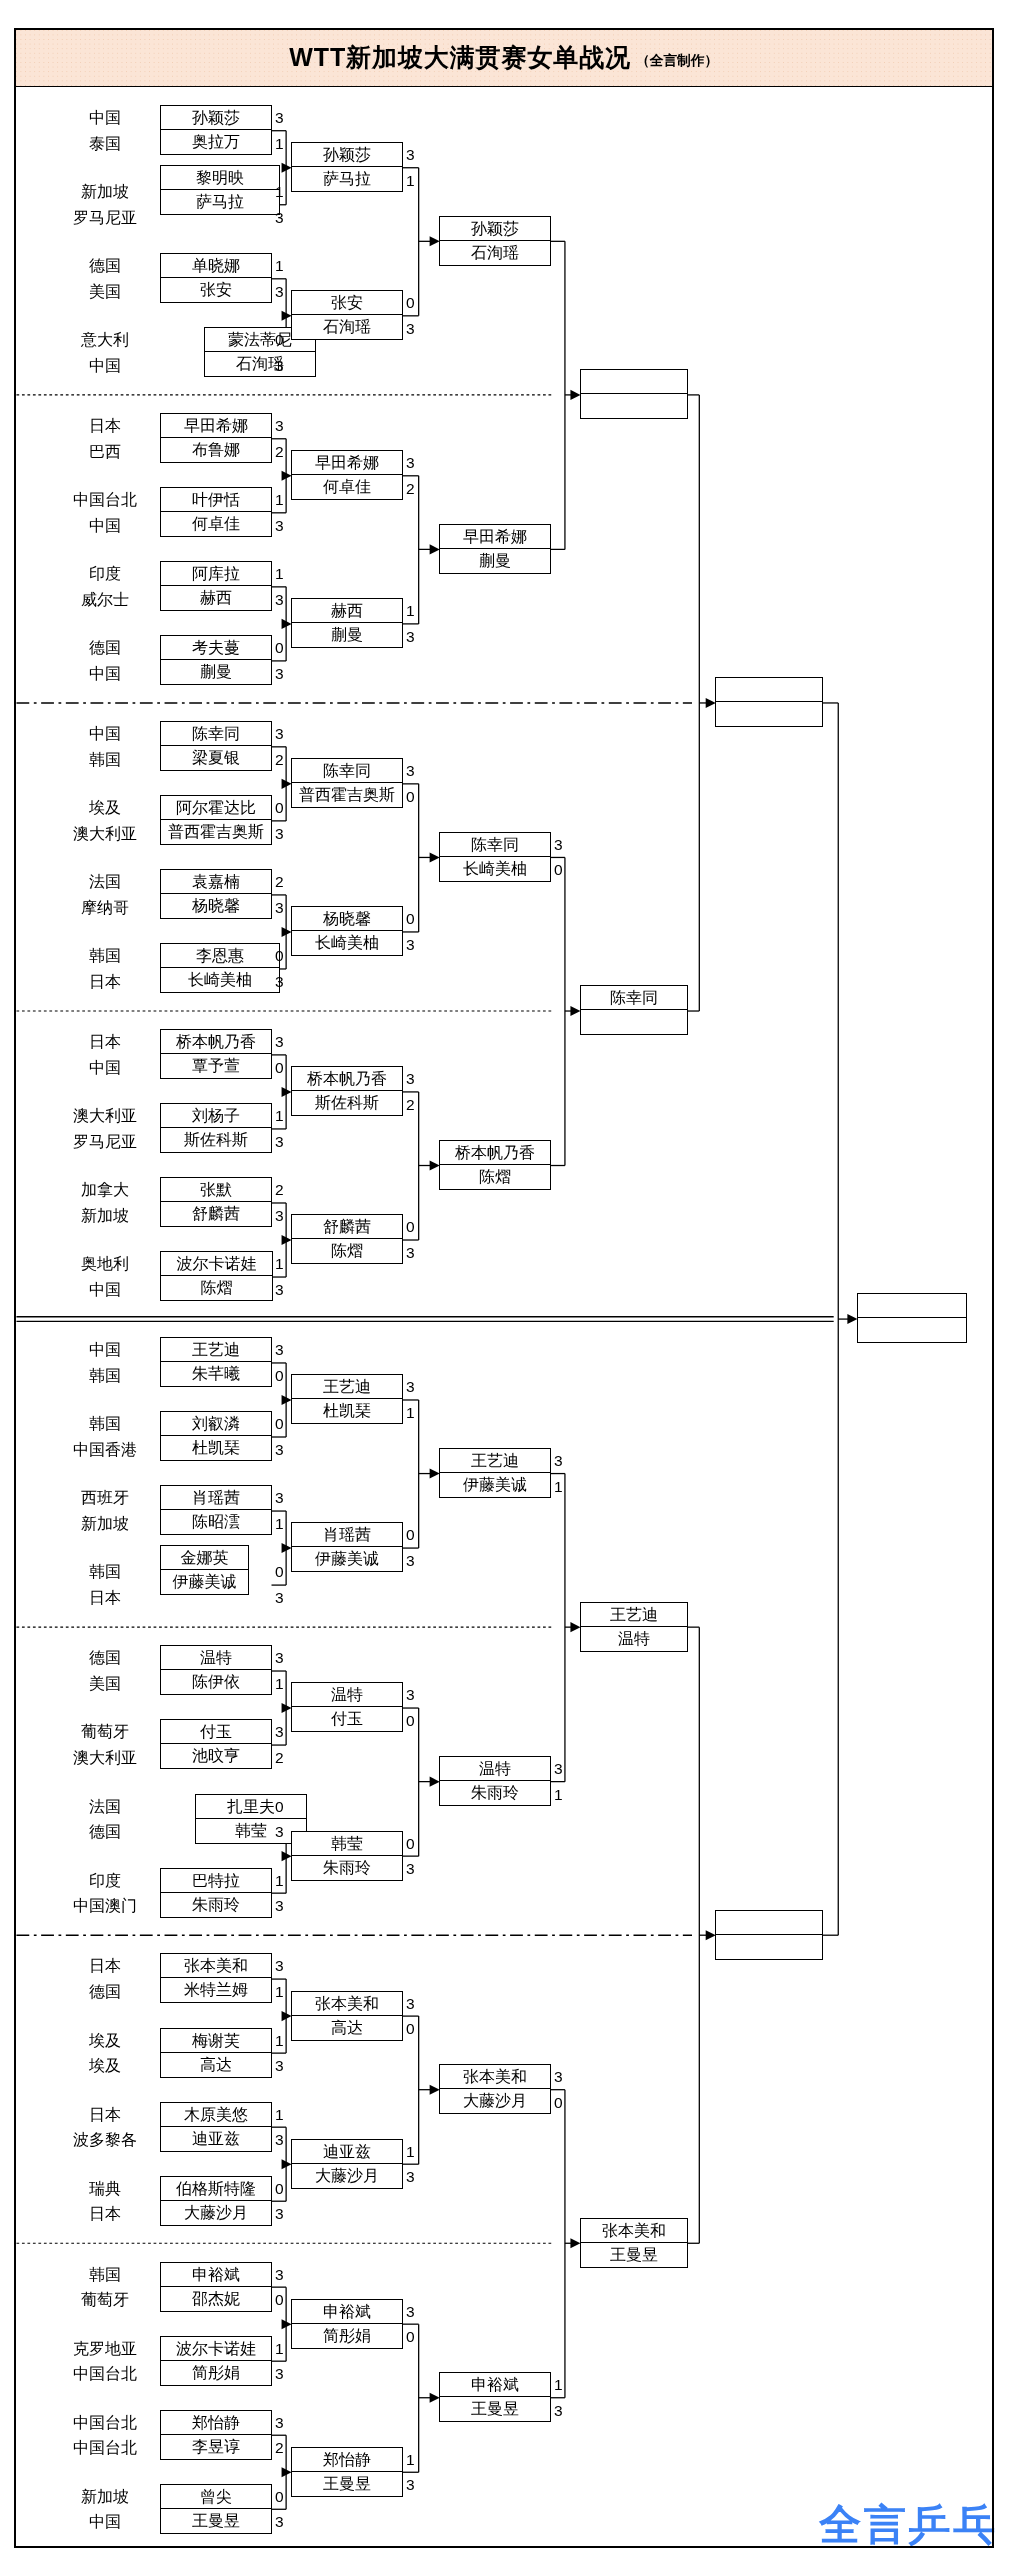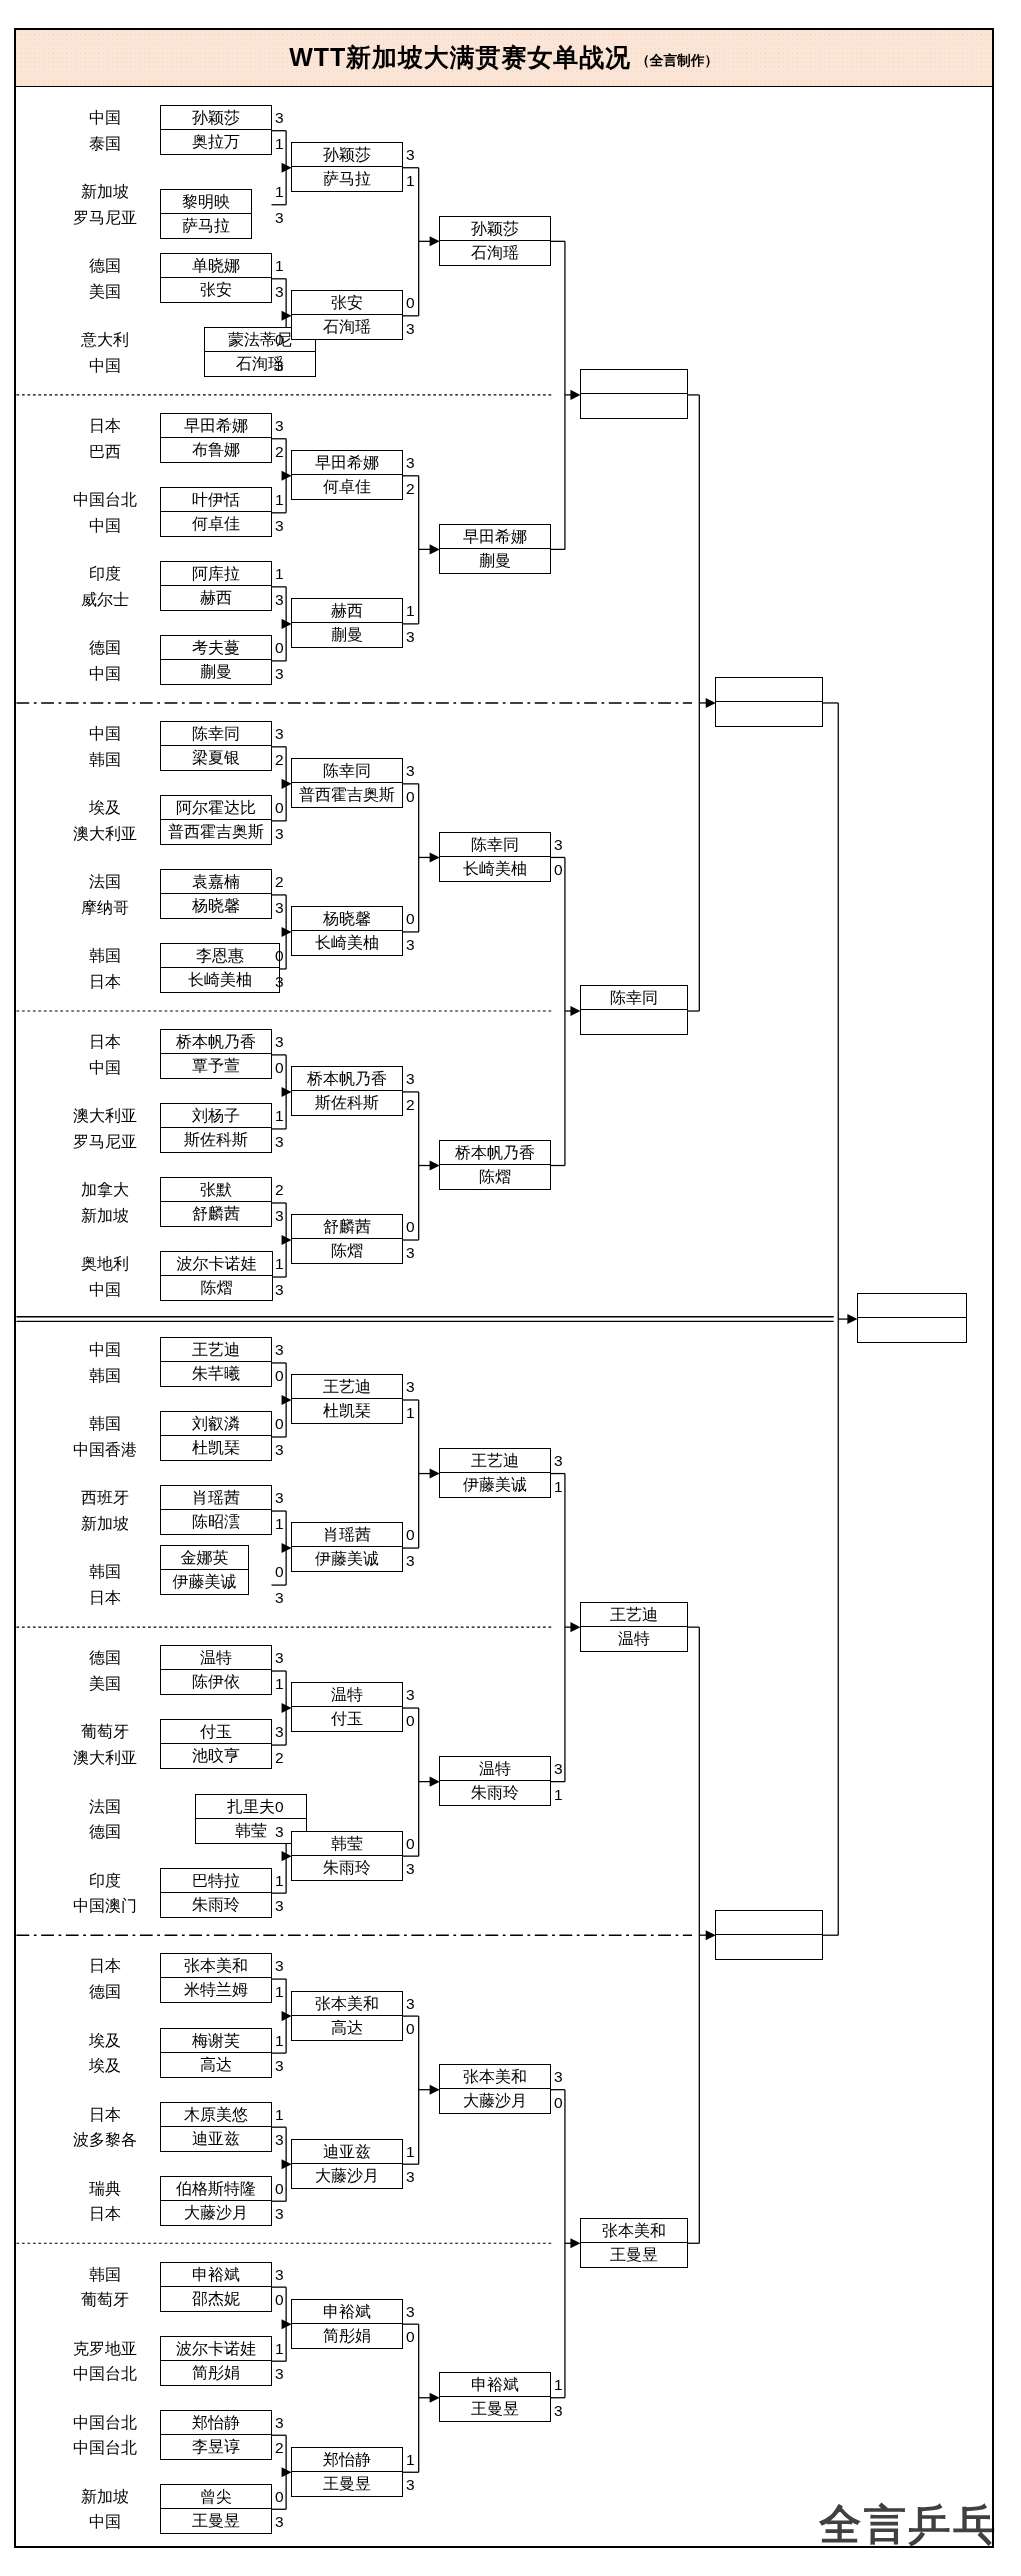--- a/index.html
+++ b/index.html
@@ -18,21 +18,21 @@
     display:flex;align-items:center;justify-content:center;gap:5px;
   }
   #titlebar .main{font-size:25px;font-weight:bold;letter-spacing:0.9px;}
   #titlebar .sub{font-size:13.7px;font-weight:bold;padding-top:7.3px;}
   #outerborder{
     position:absolute;left:13.7px;top:28px;width:980px;height:2520px;
     box-sizing:border-box;border:2.3px solid #000;pointer-events:none;
   }
   #watermark{
     position:absolute;right:24px;top:2497px;font-size:42px;font-weight:bold;
-    color:#404040;letter-spacing:2.7px;
+    color:#3b82f6;letter-spacing:2.7px;
   }
   #wires{position:absolute;left:0;top:0;}
   .match{position:absolute;}
   .cell{
     box-sizing:border-box;height:25.6px;border:1.5px solid #000;background:#fff;
     display:flex;align-items:center;justify-content:center;
     font-size:16px;line-height:1;white-space:nowrap;
   }
   .cell + .cell{margin-top:-1.5px;}
   .country{
@@ -221,21 +221,21 @@
       <div class="country" style="left: 32px; top: 105px;">中国</div>
       <div class="country" style="left: 32px; top: 131px;">泰国</div>
       <div class="match" style="left: 160px; top: 105px; width: 112px;">
         <div class="cell peach">孙颖莎</div>
         <div class="cell">奥拉万</div>
       </div>
       <div class="score" style="left: 275px; top: 105px;">3</div>
       <div class="score" style="left: 275px; top: 131px;">1</div>
       <div class="country" style="left: 32px; top: 179px;">新加坡</div>
       <div class="country" style="left: 32px; top: 205px;">罗马尼亚</div>
-      <div class="match" style="left: 160px; top: 189px; width: 92px; border-radius: 18px;">
+      <div class="match" style="left: 160px; top: 165px; width: 120px; border-radius: 18px;">
         <div class="cell">黎明映</div>
         <div class="cell">萨马拉</div>
       </div>
       <div class="score" style="left: 275px; top: 179px;">1</div>
       <div class="score" style="left: 275px; top: 205px;">3</div>
       <div class="country" style="left: 32px; top: 253px;">德国</div>
       <div class="country" style="left: 32px; top: 279px;">美国</div>
       <div class="match" style="left: 160px; top: 253px; width: 112px;">
         <div class="cell">单晓娜</div>
         <div class="cell">张安</div>

